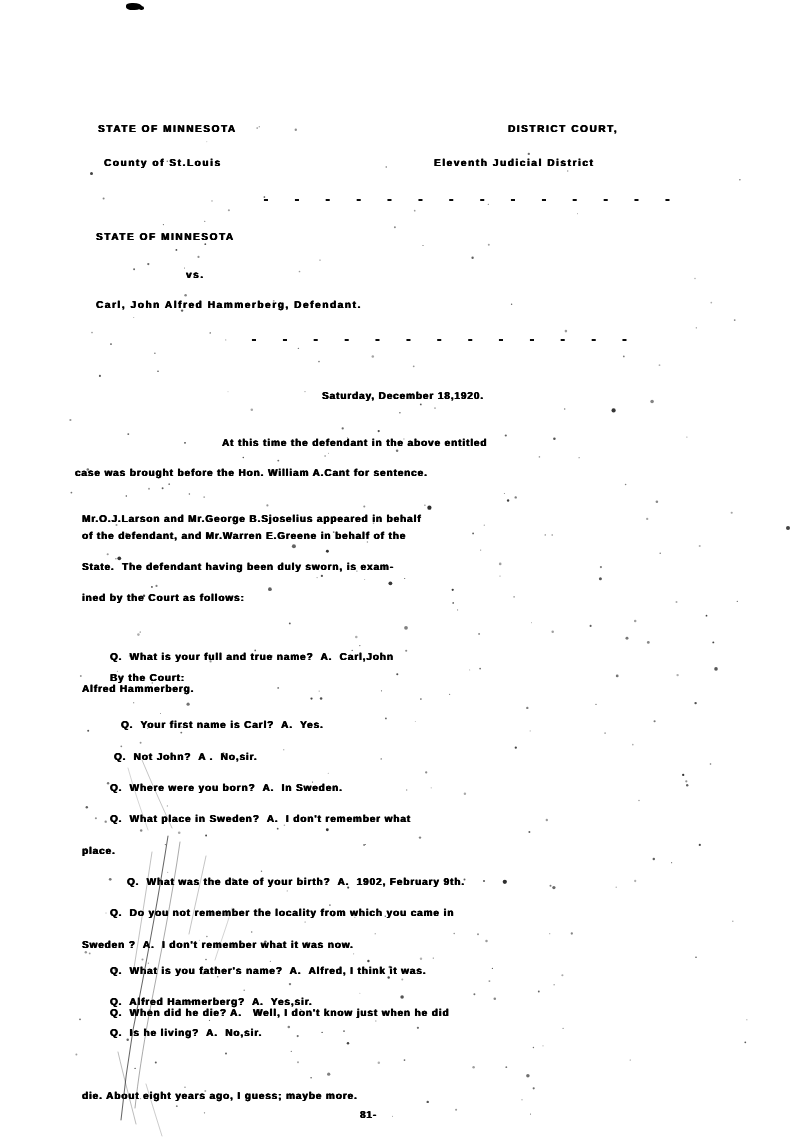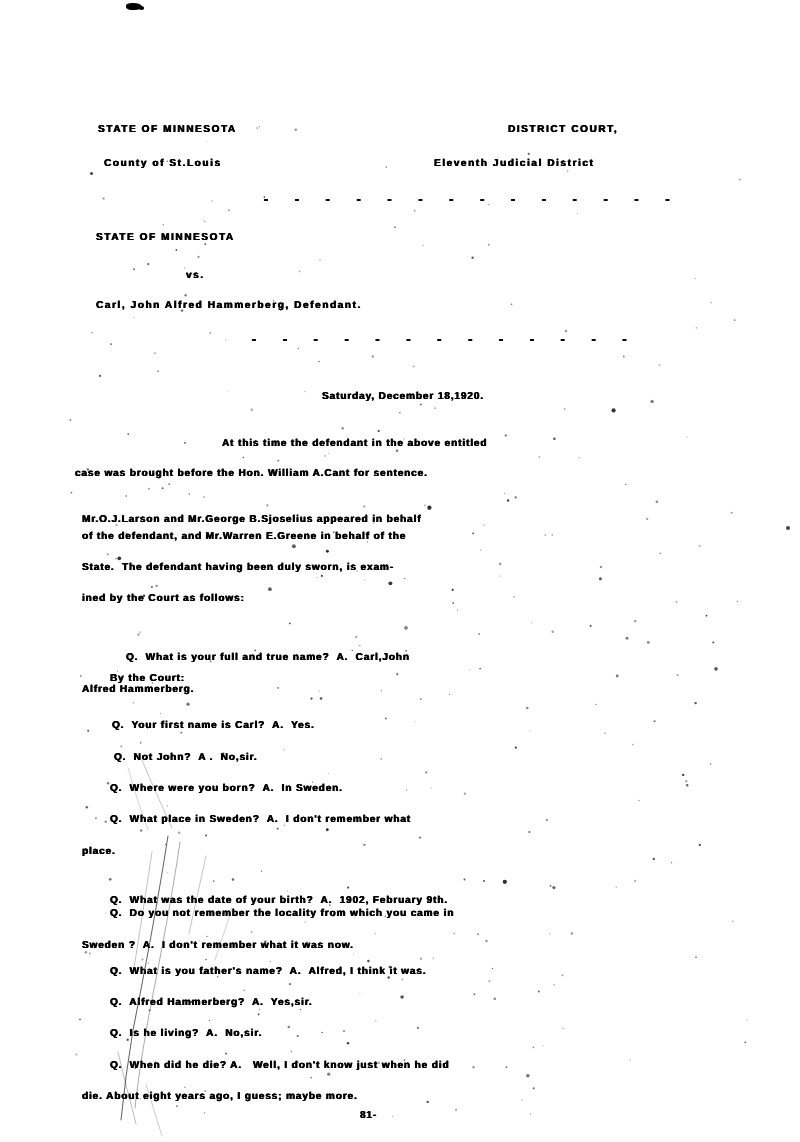--- a/index.html
+++ b/index.html
@@ -102,44 +102,44 @@
   <div class="tw heavy" style="left:75px; top:468px;">case was brought before the Hon. William A.Cant for sentence.</div>
   <div class="tw heavy" style="left:82px; top:500px;margin-top:14px;">Mr.O.J.Larson and Mr.George B.Sjoselius appeared in behalf</div>
   <div class="tw heavy" style="left:82px; top:562px;">State.  The defendant having been duly sworn, is exam-</div>
   <div class="tw heavy" style="left:82px; top:531px;">of the defendant, and Mr.Warren E.Greene in behalf of the</div>
   <div class="tw heavy" style="left:82px; top:593px;">ined by the Court as follows:</div>
 
   <div class="speck" style="left:786px; top:526px; width:4px; height:4px;"></div>
 
   <div class="tw heavy" style="left:110px; top:626px;margin-top:47px;">By the Court:</div>
 
-  <div class="tw heavy" style="left:126px; top:652px;">Q.  What is your full and true name?  A.  Carl,John</div>
+  <div class="tw heavy" style="left:110px; top:652px;">Q.  What is your full and true name?  A.  Carl,John</div>
   <div class="tw heavy" style="left:82px; top:684px;">Alfred Hammerberg.</div>
 
-  <div class="tw heavy" style="left:112px; top:720px;">Q.  Your first name is Carl?  A.  Yes.</div>
+  <div class="tw heavy" style="left:121px; top:720px;">Q.  Your first name is Carl?  A.  Yes.</div>
 
   <div class="tw heavy" style="left:114px; top:752px;">Q.  Not John?  A .  No,sir.</div>
 
   <div class="tw heavy" style="left:110px; top:783px;">Q.  Where were you born?  A.  In Sweden.</div>
 
   <div class="tw heavy" style="left:110px; top:814px;">Q.  What place in Sweden?  A.  I don't remember what</div>
   <div class="tw heavy" style="left:82px; top:846px;">place.</div>
 
-  <div class="tw heavy" style="left:110px; top:877px;margin-top:18px;">Q.  What was the date of your birth?  A.  1902, February 9th.</div>
+  <div class="tw heavy" style="left:127px; top:877px;">Q.  What was the date of your birth?  A.  1902, February 9th.</div>
 
   <div class="tw heavy" style="left:110px; top:908px;">Q.  Do you not remember the locality from which you came in</div>
   <div class="tw heavy" style="left:82px; top:940px;">Sweden ?  A.  I don't remember what it was now.</div>
 
   <div class="tw heavy" style="left:110px; top:966px;">Q.  What is you father's name?  A.  Alfred, I think it was.</div>
 
   <div class="tw heavy" style="left:110px; top:997px;">Q.  Alfred Hammerberg?  A.  Yes,sir.</div>
 
   <div class="tw heavy" style="left:110px; top:1028px;">Q.  Is he living?  A.  No,sir.</div>
 
-  <div class="tw heavy" style="left:110px; top:1060px;">Q.  When did he die? A.   Well, I don't know just when he did</div>
+  <div class="tw heavy" style="left:110px; top:1008px;">Q.  When did he die? A.   Well, I don't know just when he did</div>
   <div class="tw heavy" style="left:82px; top:1091px;">die. About eight years ago, I guess; maybe more.</div>
 
   <div class="tw heavy" style="left:360px; top:1110px;">81-</div>
 
   <svg id="crease" viewBox="0 0 800 1142" preserveAspectRatio="none">
     <g stroke="#2b2b2b" fill="none" stroke-linecap="round">
       <path d="M168 836 C 158 900, 146 965, 133 1030 C 128 1060, 124 1090, 121 1120" stroke-width="1.05" opacity="0.72"></path>
       <path d="M180 842 C 172 898, 160 958, 149 1015 C 143 1048, 138 1080, 135 1108" stroke-width="0.8" opacity="0.5"></path>
       <path d="M152 852 C 146 892, 140 930, 134 968" stroke-width="0.7" opacity="0.42"></path>
       <path d="M206 856 C 200 884, 194 910, 189 934" stroke-width="0.7" opacity="0.4"></path>

